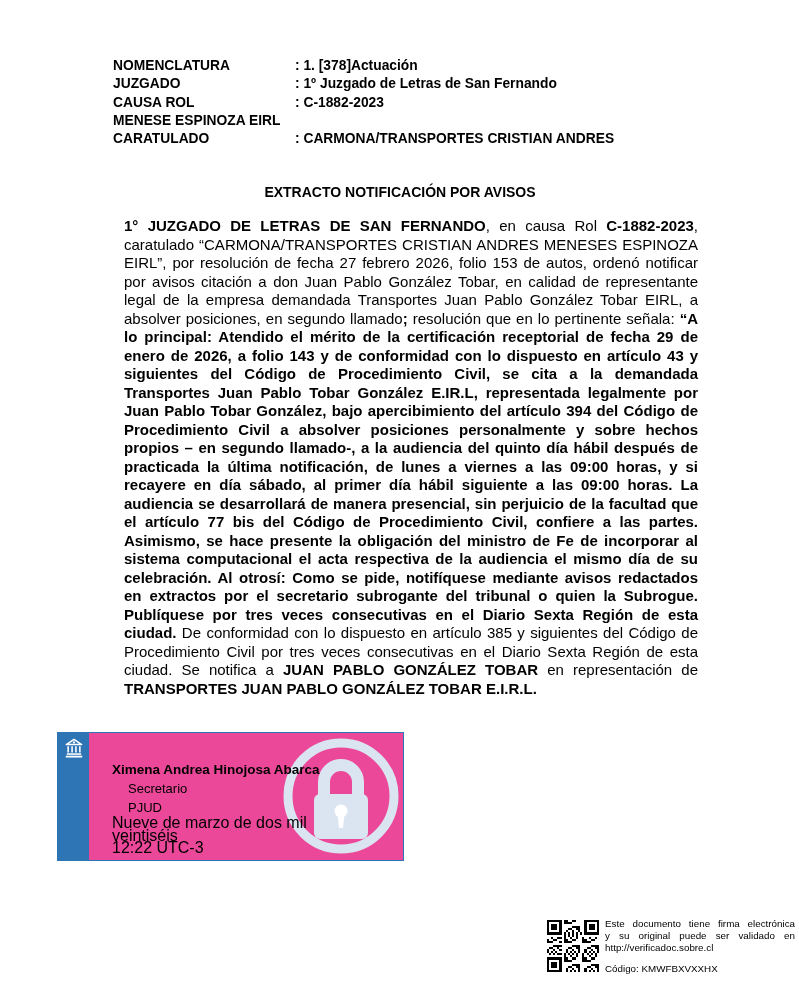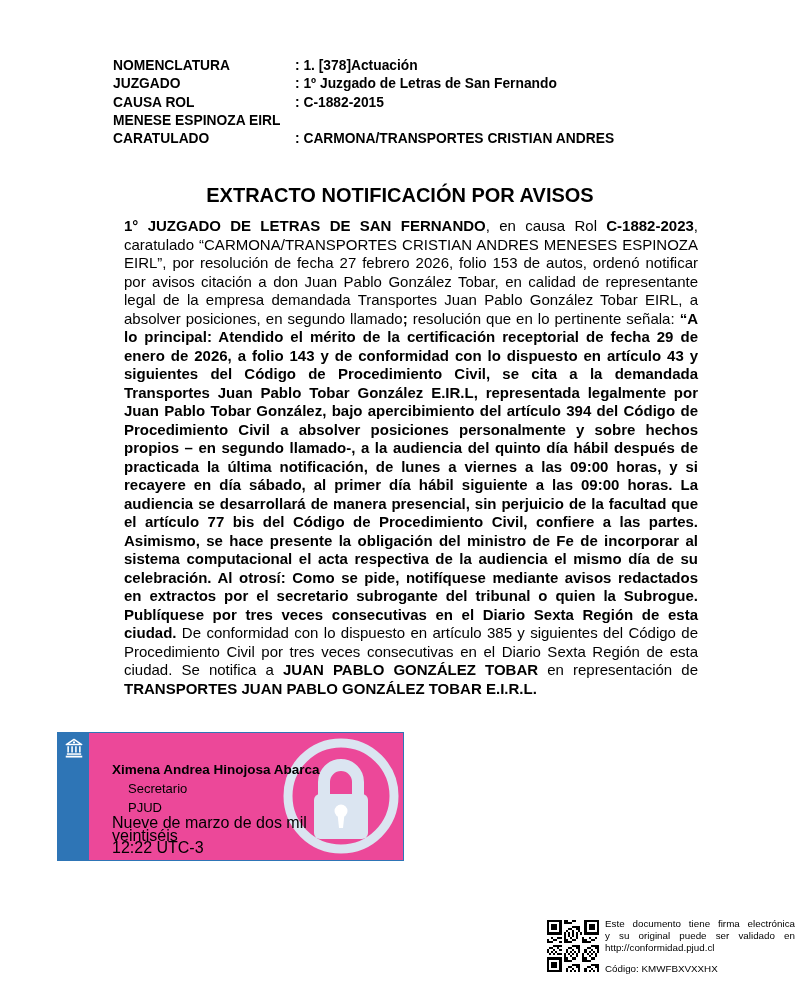--- a/index.html
+++ b/index.html
@@ -28,21 +28,21 @@
   .header-label { width: 182px; flex: 0 0 182px; }
   .header-value { flex: 1; }
 
   
   .doc-title {
     position: absolute;
     left: 113px;
     top: 184px;
     width: 574px;
     text-align: center;
-    font-size: 20px;
+    font-size: 14px;
     font-weight: bold;
   }
 
   
   .body-text {
     position: absolute;
     left: 124px;
     top: 217px;
     width: 574px;
     font-size: 15px;
@@ -115,21 +115,21 @@
     <div class="header-row">
       <span class="header-label">NOMENCLATURA</span>
       <span class="header-value">: 1. [378]Actuación</span>
     </div>
     <div class="header-row">
       <span class="header-label">JUZGADO</span>
       <span class="header-value">: 1º Juzgado de Letras de San Fernando</span>
     </div>
     <div class="header-row">
       <span class="header-label">CAUSA ROL</span>
-      <span class="header-value">: C-1882-2015</span>
+      <span class="header-value">: C-1882-2023</span>
     </div>
     <div class="header-row">MENESE ESPINOZA EIRL</div>
     <div class="header-row">
       <span class="header-label">CARATULADO</span>
       <span class="header-value">: CARMONA/TRANSPORTES CRISTIAN ANDRES</span>
     </div>
   </section>
 
   <h1 class="doc-title">EXTRACTO NOTIFICACIÓN POR AVISOS</h1>
 
@@ -339,20 +339,20 @@
       <rect x="19" y="1" width="5" height="5" fill="#fff"></rect>
       <rect x="20" y="2" width="3" height="3" fill="#000"></rect>
       <rect x="0" y="18" width="7" height="7" fill="#000"></rect>
       <rect x="1" y="19" width="5" height="5" fill="#fff"></rect>
       <rect x="2" y="20" width="3" height="3" fill="#000"></rect>
     </svg>
 
   <div class="verify-text">
     <div class="vjust">Este documento tiene firma electrónica</div>
     <div class="vjust">y su original puede ser validado en</div>
-    <div class="vurl">http://conformidad.pjud.cl</div>
+    <div class="vurl">http://verificadoc.sobre.cl</div>
     <div class="vcode">
       <span>Código:</span>
       <span>KMWFBXVXXHX</span>
     </div>
   </div>
 
 </div>
 
 </body></html>

